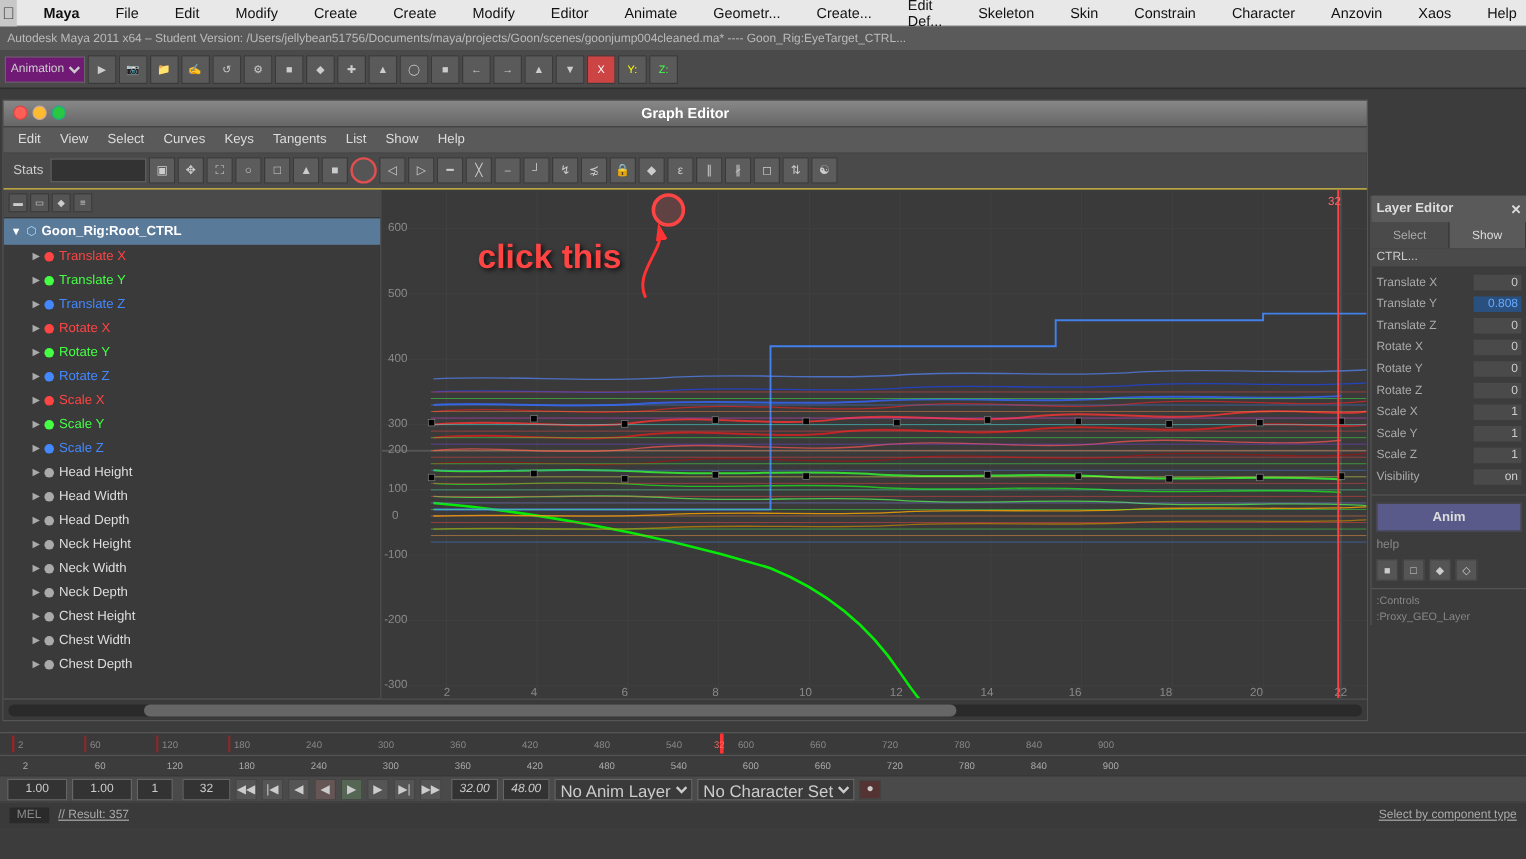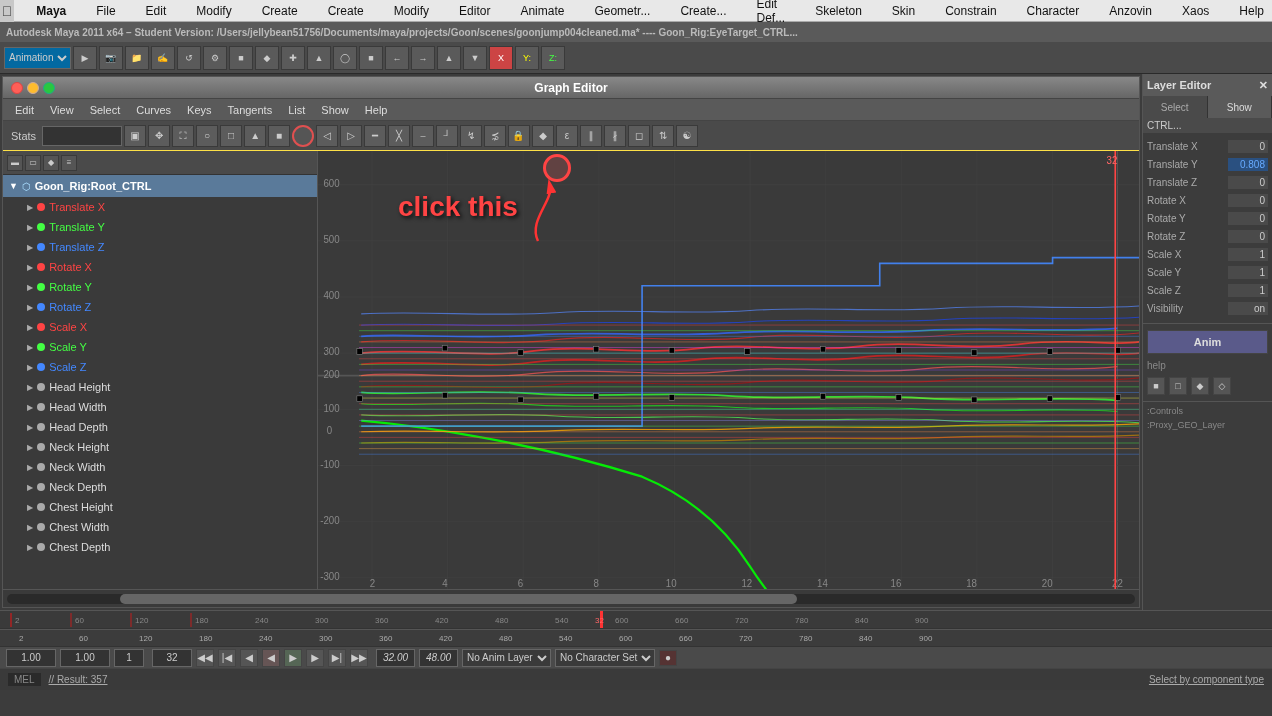--- a/index.html
+++ b/index.html
@@ -24,25 +24,25 @@
     }
 
     
     #toolbar-row {
       width: 100%; height: 32px; background: #4a4a4a;
       display: flex; align-items: center; padding: 0 4px; gap: 2px;
       border-bottom: 1px solid #2a2a2a;
     }
     .toolbar-item { height: 24px; min-width: 24px; background: #5a5a5a; border: 1px solid #3a3a3a; 
       display: flex; align-items: center; justify-content: center; cursor: pointer; font-size: 9px; color: #ccc; padding: 0 3px; }
-    .toolbar-select { height: 22px; background: #0369a1; border: 1px solid #666; color: #ccc; font-size: 10px; }
+    .toolbar-select { height: 22px; background: #701a75; border: 1px solid #666; color: #ccc; font-size: 10px; }
 
     
     #main-area {
-      display: flex; width: 100%; height: calc(716px - 22px - 20px - 32px - 36px - 22px);
+      display: flex; width: 100%; height: calc(716px - 22px - 20px - 32px - 36px - 22px); align-items: center;
     }
 
     
     #graph-editor {
       flex: 1; background: #3c3c3c; border: 1px solid #555; margin: 2px;
       display: flex; flex-direction: column;
     }
     #ge-titlebar {
       height: 22px; background: linear-gradient(to bottom, #888, #666);
       display: flex; align-items: center; justify-content: center;
@@ -151,21 +151,21 @@
     #timeline-ruler { height: 18px; background: #4a4a4a; position: relative; border-bottom: 1px solid #333; }
     #timeline-marks { height: 18px; background: #3a3a3a; display: flex; align-items: center; padding: 0 4px; font-size: 9px; color: #aaa; position: relative; }
 
     
     #bottom-controls {
       height: 22px; background: #4a4a4a; display: flex; align-items: center; gap: 4px; padding: 0 6px;
       border-top: 1px solid #333;
     }
     .bc-input { height: 18px; width: 50px; background: #333; border: 1px solid #666; color: #ccc; font-size: 10px; text-align: center; }
     .bc-btn { height: 18px; min-width: 18px; background: #555; border: 1px solid #444; color: #ccc; font-size: 10px; cursor: pointer; display: flex; align-items: center; justify-content: center; }
-    .bc-select { height: 18px; background: #3a3a3a; border: 1px solid #666; color: #ccc; font-size: 10px; }
+    .bc-select { height: 18px; background: #3a3a3a; border: 1px solid #666; color: #ccc; font-size: 14px; }
     .bc-spacer { flex: 1; }
     .bc-frame-display { background: #333; border: 1px solid #666; height: 18px; padding: 0 6px; display: flex; align-items: center; font-size: 10px; color: #ccc; font-style: italic; }
 
     
     #status-bar {
       height: 22px; background: #3a3a3a; border-top: 1px solid #444;
       display: flex; align-items: center; padding: 0 8px; gap: 8px;
     }
     .status-label { font-size: 10px; color: #888; background: #2a2a2a; padding: 1px 6px; }
     .status-text { font-size: 10px; color: #aaa; text-decoration: underline; }
@@ -198,21 +198,21 @@
   <div class="menu-item-top">Skeleton</div>
   <div class="menu-item-top">Skin</div>
   <div class="menu-item-top">Constrain</div>
   <div class="menu-item-top">Character</div>
   <div class="menu-item-top">Anzovin</div>
   <div class="menu-item-top">Xaos</div>
   <div class="menu-item-top">Help</div>
 </div>
 
 <div id="title-bar">
-  <span style="font-size:10px; color:#bbb;font-weight:bold;">Autodesk Maya 2011 x64 – Student Version: /Users/jellybean51756/Documents/maya/projects/Goon/scenes/goonjump004cleaned.ma*    ----    Goon_Rig:EyeTarget_CTRL...</span>
+  <span style="font-size:10px; color:#bbb;">Autodesk Maya 2011 x64 – Student Version: /Users/jellybean51756/Documents/maya/projects/Goon/scenes/goonjump004cleaned.ma*    ----    Goon_Rig:EyeTarget_CTRL...</span>
 </div>
 
 <div id="toolbar-row">
   <select class="toolbar-select">
     <option>Animation</option>
   </select>
   <div class="toolbar-item">▶</div>
   <div class="toolbar-item">📷</div>
   <div class="toolbar-item">📁</div>
   <div class="toolbar-item">✍</div>

